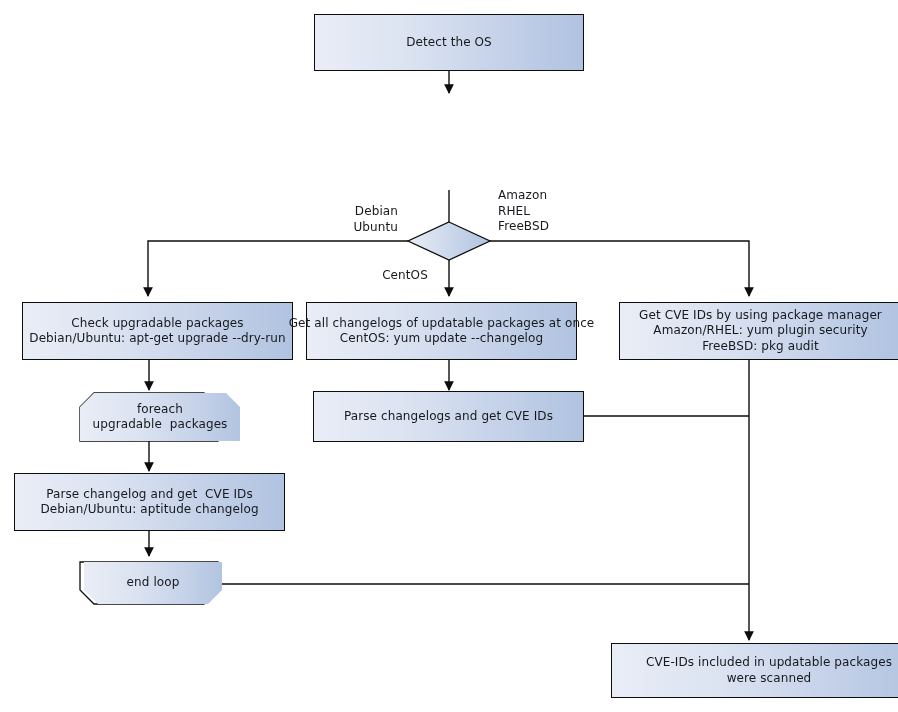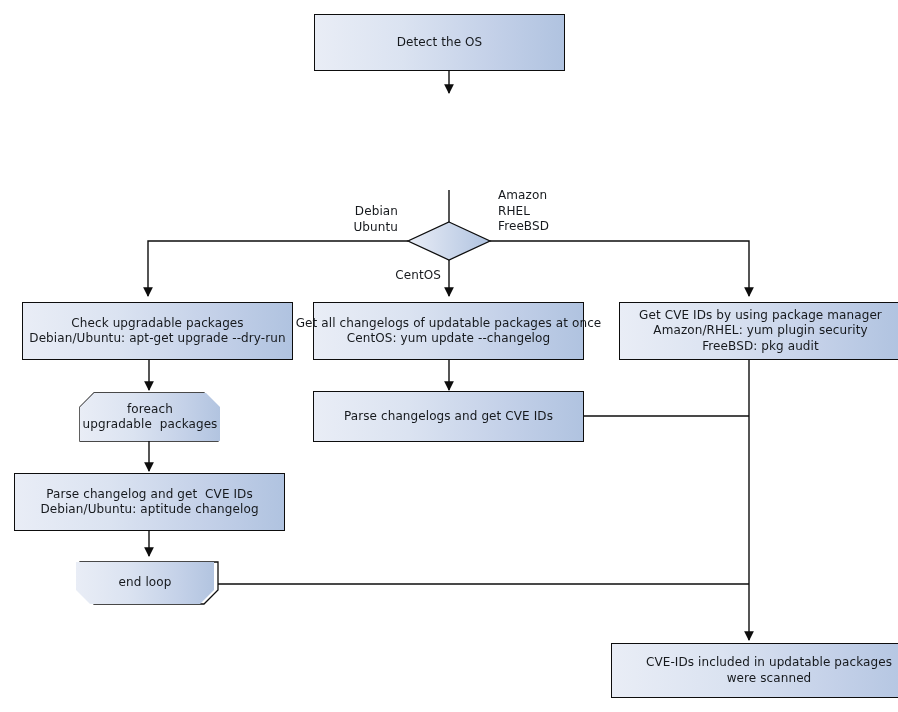--- a/index.html
+++ b/index.html
@@ -53,21 +53,21 @@
   
   .loop-end {
     background: linear-gradient(to right, #e9edf6 0%, #dbe3f1 38%, #c4d1e8 75%, #b2c4e0 100%);
     clip-path: polygon(0 0, 100% 0, 100% calc(100% - 14px), calc(100% - 14px) 100%, 14px 100%, 0 calc(100% - 14px));
   }
   .edge-label {
     position: absolute;
     font-size: 12px;
     line-height: 15.5px;
     color: #16191d;
-    text-align: right;
+    text-align: center;
     white-space: pre;
     letter-spacing: 0.1px;
   }
   .edge-label.right-al { text-align: right; }
   .edge-label.left-al { text-align: left; }
 </style>
 </head>
 <body>
 
 <div id="canvas">
@@ -108,65 +108,65 @@
       <linearGradient id="dgrad" x1="0" y1="0" x2="1" y2="0">
         <stop offset="0%" stop-color="#e9edf6"></stop>
         <stop offset="100%" stop-color="#b0c3e0"></stop>
       </linearGradient>
     </defs>
 
     <polygon points="94,393 204,393 218,407 218,441 80,441 80,407" fill="none" stroke="#0d0d0d" stroke-width="1.3"></polygon>
     <polygon points="80,562 218,562 218,590 204,604 94,604 80,590" fill="none" stroke="#0d0d0d" stroke-width="1.3"></polygon>
   </svg>
 
-  <div class="node box" style="left:314px; top:14px; width:251px; height:57px;">
+  <div class="node box" style="left:314px; top:14px; width:270px; height:57px;">
     <span>Detect the OS</span>
   </div>
 
 
   <div class="edge-label right-al" style="left:268px; top:204px; width:130px;">Debian
 Ubuntu</div>
 
   <div class="edge-label left-al" style="left:498px; top:188px; width:130px;">Amazon
 RHEL
 FreeBSD</div>
 
   <div class="edge-label" style="left:369px; top:268px; width:72px;">CentOS</div>
 
   <div class="node box" style="left:14px; top:302px; width:271px; height:58px;margin-left:8px;">
     <span>Check upgradable packages
 Debian/Ubuntu: apt-get upgrade --dry-run</span>
   </div>
 
-  <div class="node box" style="left:313px; top:302px; width:271px; height:58px;">
+  <div class="node box" style="left:306px; top:302px; width:271px; height:58px;">
     <span>Get all changelogs of updatable packages at once
 CentOS: yum update --changelog</span>
   </div>
 
   <div class="node box" style="left:619px; top:302px; width:283px; height:58px;">
     <span>Get CVE IDs by using package manager
 Amazon/RHEL: yum plugin security
 FreeBSD: pkg audit</span>
   </div>
 
-  <div class="node loop-start" style="left:80px; top:393px; width:140px; height:48px;">
+  <div class="node loop-start" style="left:80px; top:393px; width:160px; height:48px;">
     <span>foreach
 upgradable  packages</span>
   </div>
 
   <div class="node box" style="left:313px; top:391px; width:271px; height:51px;">
     <span>Parse changelogs and get CVE IDs</span>
   </div>
 
   <div class="node box" style="left:14px; top:473px; width:271px; height:58px;">
     <span>Parse changelog and get  CVE IDs
 Debian/Ubuntu: aptitude changelog</span>
   </div>
 
-  <div class="node loop-end" style="left:76px; top:562px; width:138px; height:42px;align-items:center;">
+  <div class="node loop-end" style="left:84px; top:562px; width:138px; height:42px;align-items:center;">
     <span>end loop</span>
   </div>
 
   <div class="node box" style="left:611px; top:643px; width:316px; height:55px;">
     <span>CVE-IDs included in updatable packages
 were scanned</span>
   </div>
 
 </div>
 

